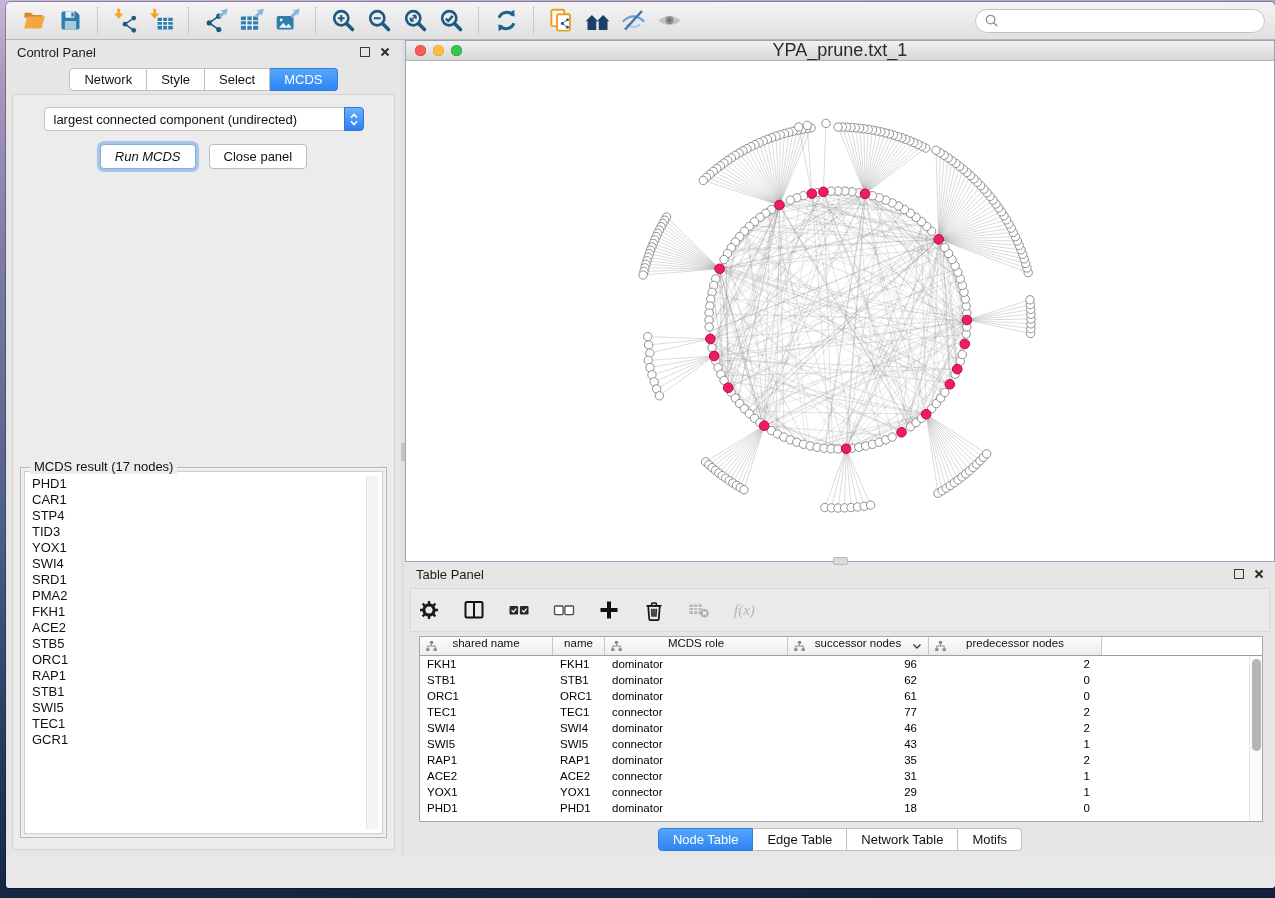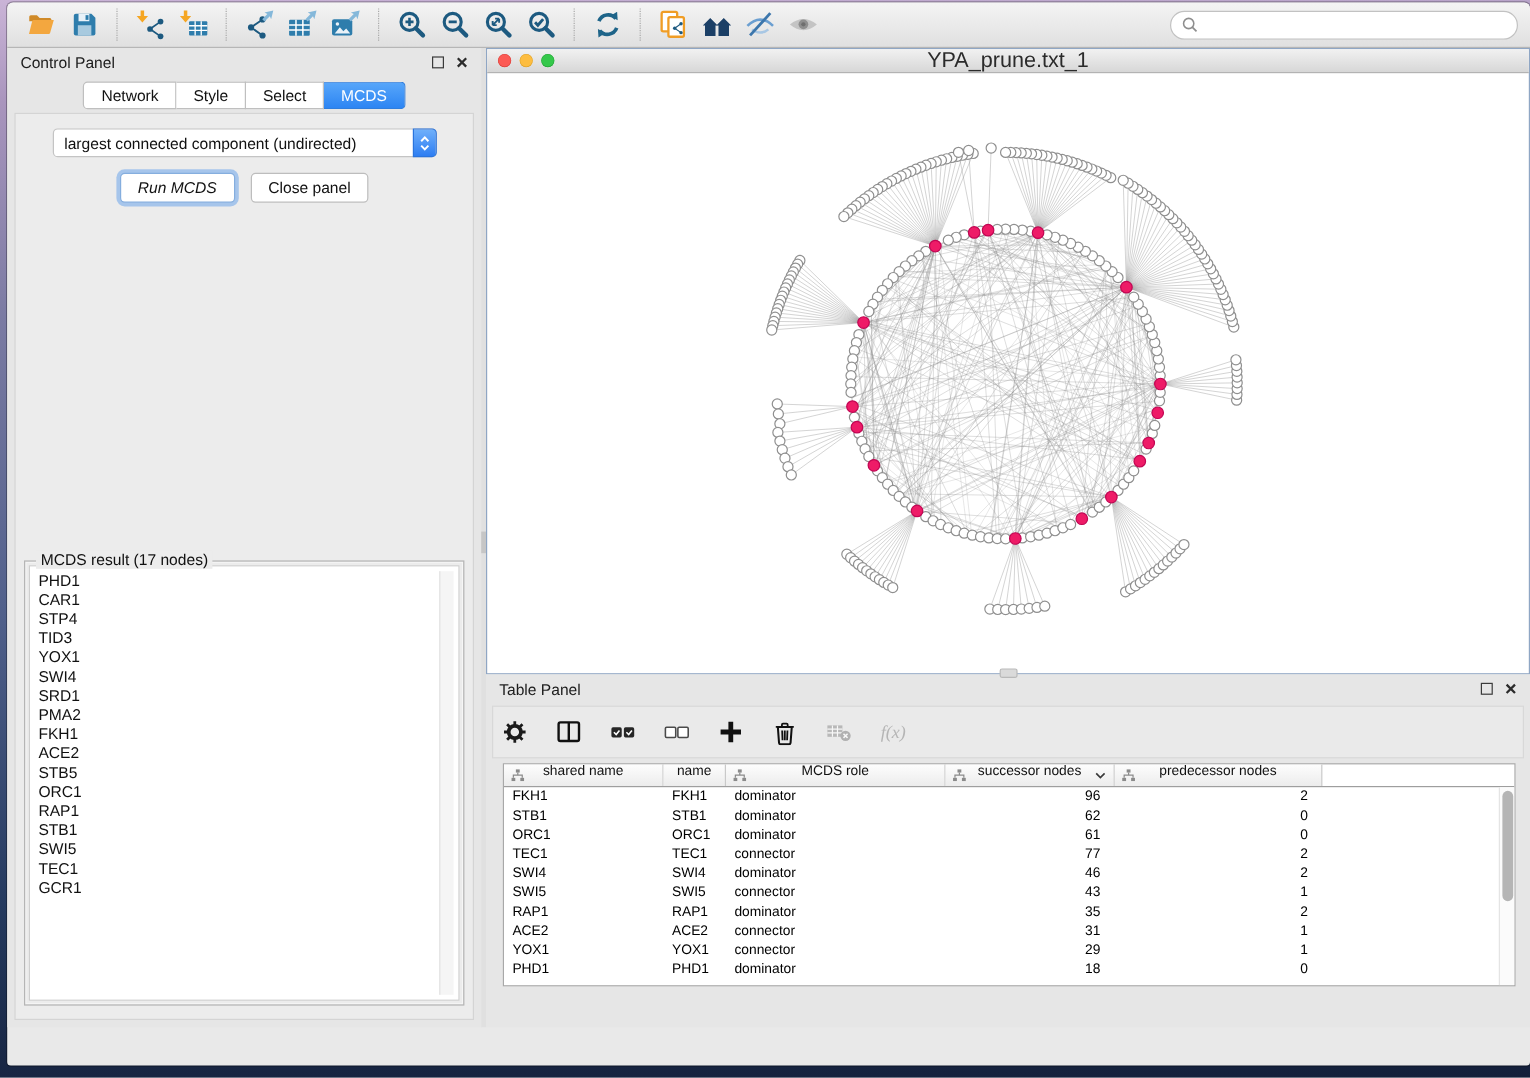--- a/index.html
+++ b/index.html
@@ -1221,20 +1221,26 @@
             <div class="td" style="width: 52px;">PHD1</div>
             <div class="td" style="width: 183px;">dominator</div>
             <div class="td num" style="width: 141px;">18</div>
             <div class="td num" style="width: 173px;">0</div>
           </div>
         </div>
       <div id="t-scroll">
           <div id="t-thumb"></div>
         </div>
     </div>
+    <div id="tp-tabs" class="seg-row">
+        <span class="seg-tab active">Node Table</span>
+        <span class="seg-tab">Edge Table</span>
+        <span class="seg-tab">Network Table</span>
+        <span class="seg-tab">Motifs</span>
+      </div>
   </div>
 
   <div id="status-bar" class="abs">
     <div id="list-button">
       <svg viewBox="0 0 22 22">
           <g fill="#1f1f1f">
             <rect x="3" y="4.5" width="2.6" height="2.6"></rect>
             <rect x="3" y="9.7" width="2.6" height="2.6"></rect>
             <rect x="3" y="14.9" width="2.6" height="2.6"></rect>
           </g>

